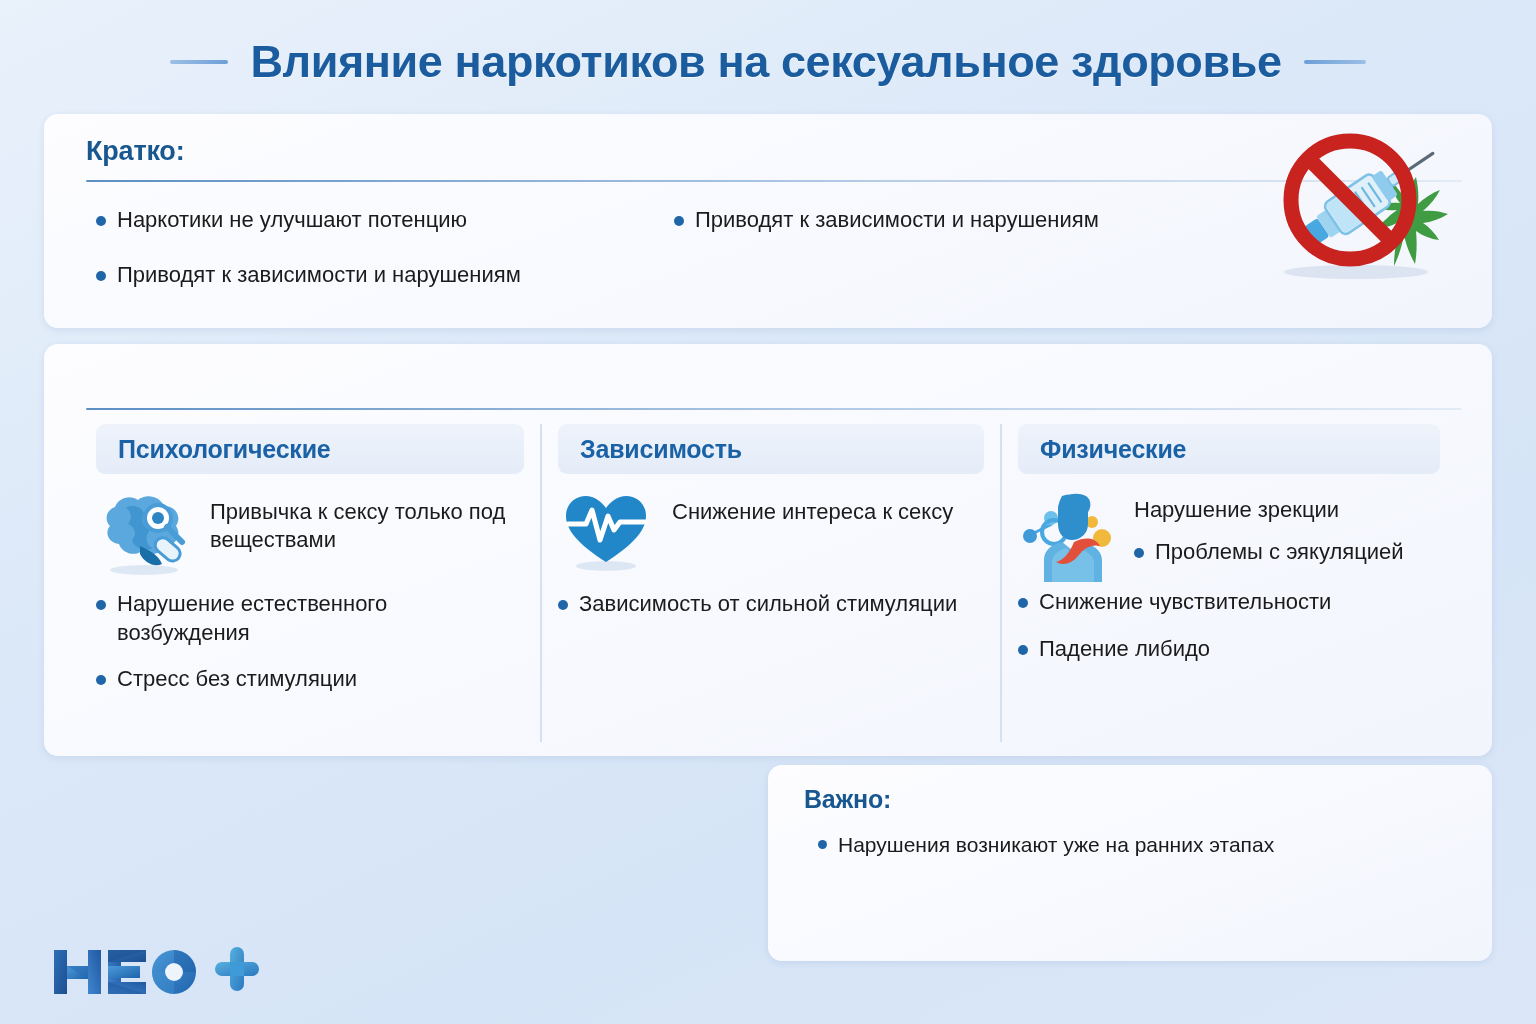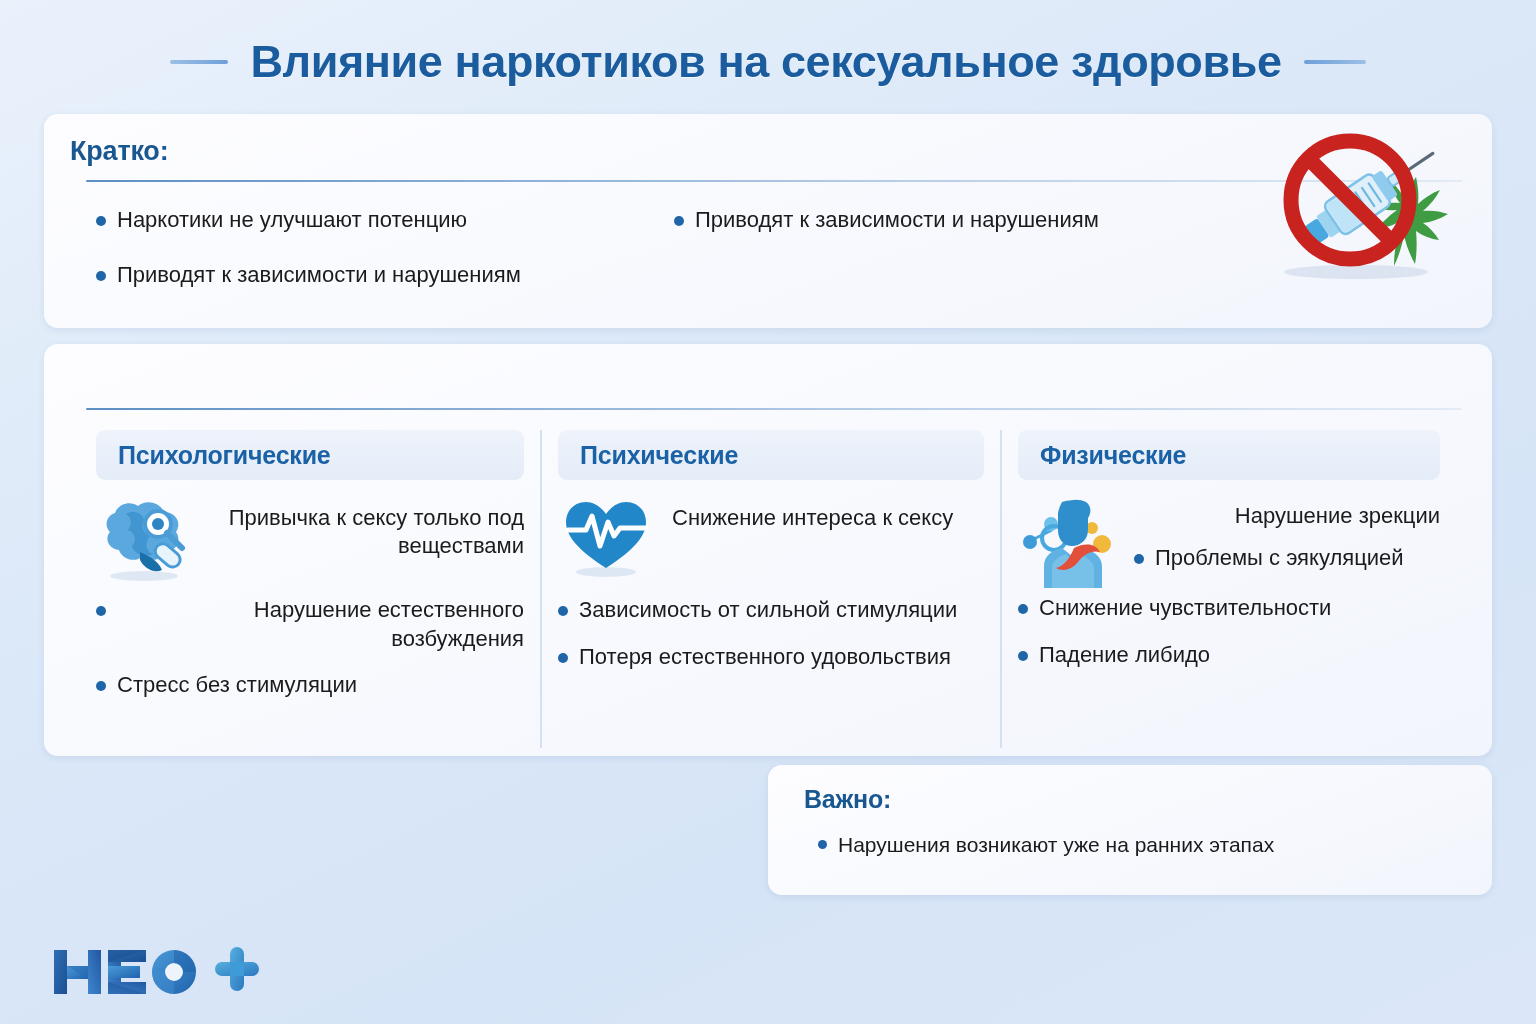--- a/index.html
+++ b/index.html
@@ -93,21 +93,21 @@
     line-height: 1.3;
   }
 
   
   #card-brief {
     left: 44px;
     top: 114px;
     width: 1448px;
     height: 214px;
   }
-  #card-brief .hd { position: absolute; left: 26px; top: 22px; }
+  #card-brief .hd { position: absolute; left: 42px; top: 22px; }
   #card-brief .rule { position: absolute; left: 42px; top: 66px; width: 1376px; }
   .brief-col-a { position: absolute; left: 52px; top: 92px; width: 560px; }
   .brief-col-b { position: absolute; left: 630px; top: 92px; width: 560px; }
   .brief-col-a .bullet-row, .brief-col-b .bullet-row { margin-bottom: 26px; }
 
   .nodrug-icon {
     position: absolute;
     right: 38px;
     top: 18px;
     width: 190px;
@@ -120,25 +120,24 @@
     top: 344px;
     width: 1448px;
     height: 412px;
   }
   #card-main .hd { position: absolute; left: 42px; top: 20px; }
   #card-main .rule { position: absolute; left: 42px; top: 64px; width: 1376px; }
 
   .cols {
     position: absolute;
     left: 36px;
-    top: 86px;
+    top: 80px;
     width: 1376px;
     height: 318px;
     display: flex;
-    text-align: right;
   }
   .col {
     position: relative;
     box-sizing: border-box;
     padding: 0 16px;
   }
   .col.c1 { width: 460px; }
   .col.c2 { width: 462px; border-left: 2px solid #d3e1f3; border-right: 2px solid #d3e1f3; }
   .col.c3 { width: 454px; }
 
@@ -176,21 +175,21 @@
 
   
   .c3-wrap { position: relative; }
   .c3-float-icon { float: left; width: 104px; height: 96px; margin: 0 12px 2px 0; }
 
   
   #card-important {
     left: 768px;
     top: 765px;
     width: 724px;
-    height: 130px;
+    height: 196px;
   }
   #card-important .hd { position: absolute; left: 36px; top: 20px; font-size: 25px; }
   .important-list { position: absolute; left: 50px; top: 66px; width: 640px; }
   .important-list .bullet-row { margin-bottom: 20px; }
   .important-list .bullet-text { font-size: 21px; text-align: right; }
   .important-list .bullet-dot { width: 9px; height: 9px; margin-top: 9px; }
 
   
   .logo {
     position: absolute;
@@ -291,37 +290,33 @@
           <span class="bullet-text">Нарушение естественного возбуждения</span>
         </div>
         <div class="bullet-row">
           <span class="bullet-dot"></span>
           <span class="bullet-text">Стресс без стимуляции</span>
         </div>
       </div>
 
       <div class="col c2">
         <div class="col-pill">
-          <span class="col-pill-label">Психические</span>
+          <span class="col-pill-label">Зависимость</span>
         </div>
         <div class="lead-row">
           <svg class="lead-icon" viewBox="0 0 100 86">
             <ellipse cx="48" cy="76" rx="30" ry="5" fill="#cbdbec" opacity="0.6"></ellipse>
             <path d="M48 72 C20 54 8 40 8 26 C8 14 17 6 28 6 C36 6 43 11 48 18 C53 11 60 6 68 6 C79 6 88 14 88 26 C88 40 76 54 48 72 Z" fill="#2287c8"></path>
             <polyline points="10,34 28,34 34,20 42,50 50,26 56,40 62,32 88,32" fill="none" stroke="#ffffff" stroke-width="5" stroke-linejoin="round" stroke-linecap="round"></polyline>
           </svg>
           <span class="lead-text">Снижение интереса к сексу</span>
         </div>
         <div class="bullet-row">
           <span class="bullet-dot"></span>
           <span class="bullet-text">Зависимость от сильной стимуляции</span>
-        </div>
-        <div class="bullet-row">
-          <span class="bullet-dot"></span>
-          <span class="bullet-text">Потеря естественного удовольствия</span>
         </div>
       </div>
 
       <div class="col c3">
         <div class="col-pill">
           <span class="col-pill-label">Физические</span>
         </div>
         <div class="c3-wrap">
           <svg class="c3-float-icon" viewBox="0 0 104 96">
 

